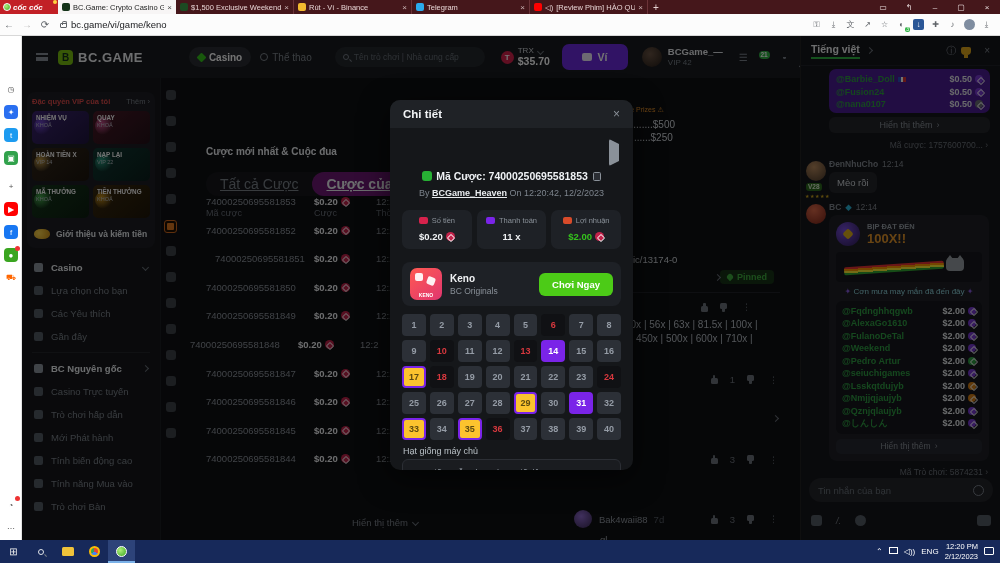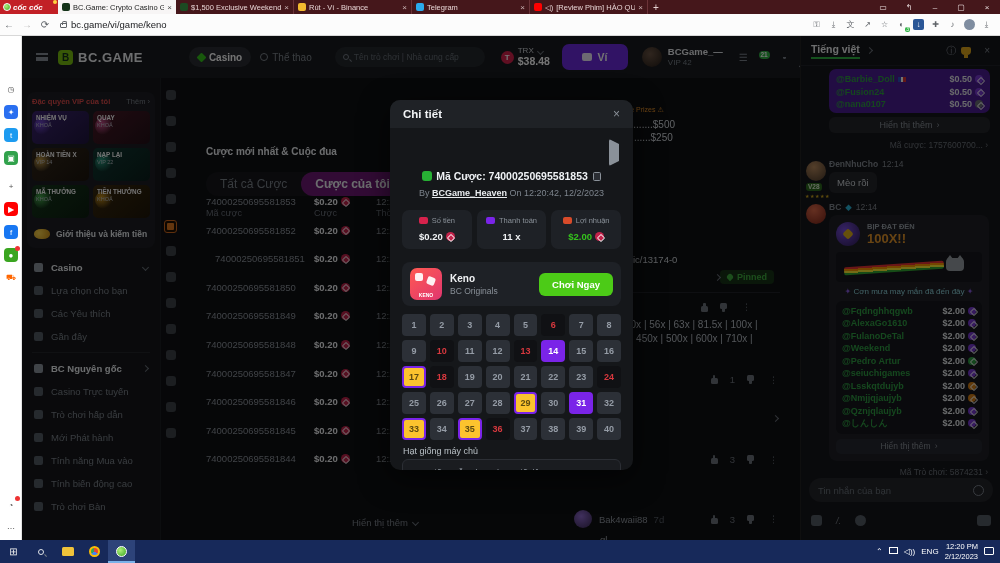--- a/index.html
+++ b/index.html
@@ -106,21 +106,21 @@
   .chev { width:5px; height:5px; border-right:1.4px solid #6a717a; border-bottom:1.4px solid #6a717a; transform:rotate(45deg); margin-left:auto; }
   .chev.r { transform:rotate(-45deg); }
 
   
   .rail { position:absolute; left:138px; top:0; width:20px; height:504px; background:#101114; border-left:1px solid #1c1e22; }
   .ric { position:absolute; left:5px; width:10px; height:10px; border-radius:3px; background:#3e434a; }
   .ric.hot { left:3px; width:13px; height:13px; background:#201104; border:1.5px solid #d2691e; }
   .ric.hot:after { content:""; position:absolute; inset:2px; background:#e07820; border-radius:1px; }
   .h2 { position:absolute; left:26px; top:68px; color:#eceff2; font-size:10px; font-weight:bold; }
   .tabs { position:absolute; left:26px; top:96px; display:flex; height:24px; background:#17181c; border-radius:12px; }
-  .tab { padding:0 14px; display:flex; align-items:center; font-size:12px; color:#7c838b; }
+  .tab { padding:0 14px; display:flex; align-items:center; font-size:14px; color:#7c838b;text-decoration:underline; }
   .tab.on { background:#701a75; border-radius:12px; color:#eef1f4; font-weight:bold; }
   .thead { position:absolute; left:26px; top:130px; width:420px; display:flex; font-size:9px; color:#6a717a; }
   .brow { position:absolute; left:26px; width:560px; display:flex; align-items:center; font-size:9.5px; }
   .bid { width:108px; color:#8e959d; }
   .bamt { width:62px; color:#f0f2f4; font-weight:bold; display:flex; gap:3px; align-items:center; }
   .btime { color:#8e959d; }
   .coin { width:9px; height:9px; border-radius:50%; background:#c2224a; display:inline-block; position:relative; flex:none; }
   .coin:after { content:""; position:absolute; left:2.5px; top:2.5px; width:4px; height:4px; border:1px solid rgba(255,255,255,.8); border-radius:1px; transform:rotate(45deg); }
   .coin.purple { background:#7a3bd6; }
   .coin.gray { background:#6a7077; }
@@ -308,25 +308,25 @@
           <div class="mrow">
             <span class="mic"></span>
             <span>Trò chơi hấp dẫn</span>
           </div>
           <div class="mrow">
             <span class="mic"></span>
             <span>Mới Phát hành</span>
           </div>
           <div class="mrow">
             <span class="mic"></span>
+            <span>Tính biến động cao</span>
+          </div>
+          <div class="mrow">
+            <span class="mic"></span>
             <span>Tính năng Mua vào</span>
-          </div>
-          <div class="mrow">
-            <span class="mic"></span>
-            <span>Tính biến động cao</span>
           </div>
           <div class="mrow">
             <span class="mic"></span>
             <span>Trò chơi Bàn</span>
           </div>
         </div>
     </div>
 
     <div class="rail" id="rail">
         <div class="ric" style="top: 28px;"></div>
@@ -364,21 +364,21 @@
         <span class="mag"></span>
         <span>Tên trò chơi | Nhà cung cấp</span>
       </div>
       <div class="cur">
         <span class="trx">T</span>
         <span class="curcol">
           <div class="c1 flex">
               <span>TRX</span>
               <span class="chev" style="margin-left:4px"></span>
             </div>
-          <div class="c2">$38.48</div>
+          <div class="c2">$35.70</div>
         </span>
       </div>
       <div class="vibtn">
         <span class="wallet"></span>
         <span>Ví</span>
       </div>
       <div class="uava"></div>
       <div class="ucol">
         <div class="n">BCGame_—</div>
         <div class="v">VIP 42</div>
@@ -420,21 +420,21 @@
           <div class="brow" style="top: 245.8px; left: 184px; position: absolute;">
             <span class="bid">74000250695581850</span>
             <span class="bamt">$0.20<span class="coin"></span></span>
             <span class="btime">12:2</span>
           </div>
           <div class="brow" style="top: 274.4px; left: 184px; position: absolute;">
             <span class="bid">74000250695581849</span>
             <span class="bamt">$0.20<span class="coin"></span></span>
             <span class="btime">12:2</span>
           </div>
-          <div class="brow" style="top: 303px; left: 184px; position: absolute;">
+          <div class="brow" style="top: 303px; left: 168px; position: absolute;">
             <span class="bid">74000250695581848</span>
             <span class="bamt">$0.20<span class="coin"></span></span>
             <span class="btime">12:2</span>
           </div>
           <div class="brow" style="top: 331.6px; left: 184px; position: absolute;">
             <span class="bid">74000250695581847</span>
             <span class="bamt">$0.20<span class="coin"></span></span>
             <span class="btime">12:2</span>
           </div>
           <div class="brow" style="top: 360.2px; left: 184px; position: absolute;">

